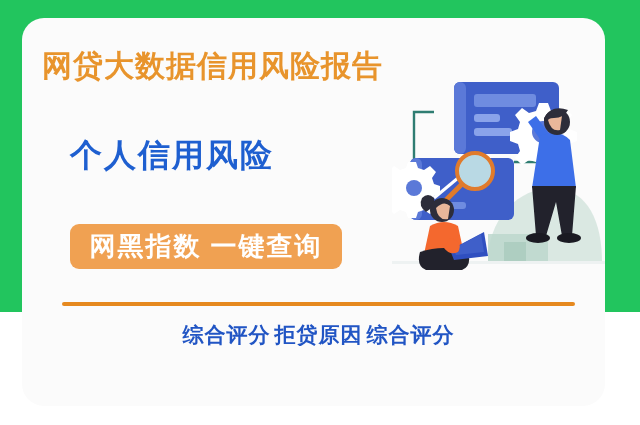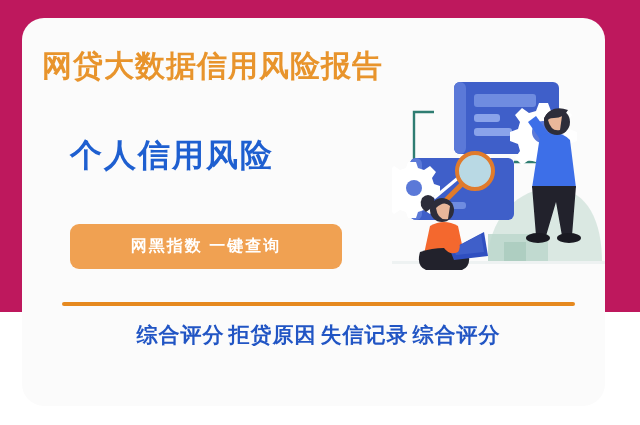--- a/index.html
+++ b/index.html
@@ -9,21 +9,21 @@
   body {
     width: 640px;
     height: 425px;
     overflow: hidden;
     font-family: "Liberation Sans", "DejaVu Sans", sans-serif;
   }
   #stage {
     position: relative;
     width: 640px;
     height: 312px;
-    background: #be185d;
+    background: #22c55e;
   }
   
   #card {
     position: absolute;
     left: 22px;
     top: 18px;
     width: 583px;
     height: 388px;
     background: #fbfbfb;
     border-radius: 22px;
@@ -59,21 +59,21 @@
     width: 272px;
     height: 45px;
     background: #f2a košt;
     background: #f0a152;
     border-radius: 9px;
     display: flex;
     align-items: center;
     justify-content: center;
   }
   #cta-label {
-    font-size: 16px;
+    font-size: 26px;
     font-weight: bold;
     color: #ffffff;
     letter-spacing: 2px;
     white-space: nowrap;
   }
   #divider {
     position: absolute;
     left: 40px;
     top: 284px;
     width: 513px;
@@ -126,21 +126,20 @@
 
     <div id="cta">
       <span id="cta-label">网黑指数  一键查询</span>
     </div>
 
     <div id="divider"></div>
 
     <div id="footer-row">
       <span class="footer-item">综合评分</span>
       <span class="footer-item">拒贷原因</span>
-      <span class="footer-item">失信记录</span>
       <span class="footer-item">综合评分</span>
     </div>
 
     <div id="illustration">
       <svg viewBox="0 0 215 245" xmlns="http://www.w3.org/2000/svg">
 
         <path d="M96 196 C96 150 128 122 160 122 C192 122 210 150 210 196 Z" fill="#cfe2da" opacity="0.75"></path>
         <rect x="96" y="168" width="60" height="28" fill="#bcd7cd" opacity="0.85"></rect>
         <rect x="112" y="176" width="22" height="20" fill="#a9cabd" opacity="0.8"></rect>
         <rect x="0" y="195" width="215" height="3" fill="#eef2f2"></rect>

